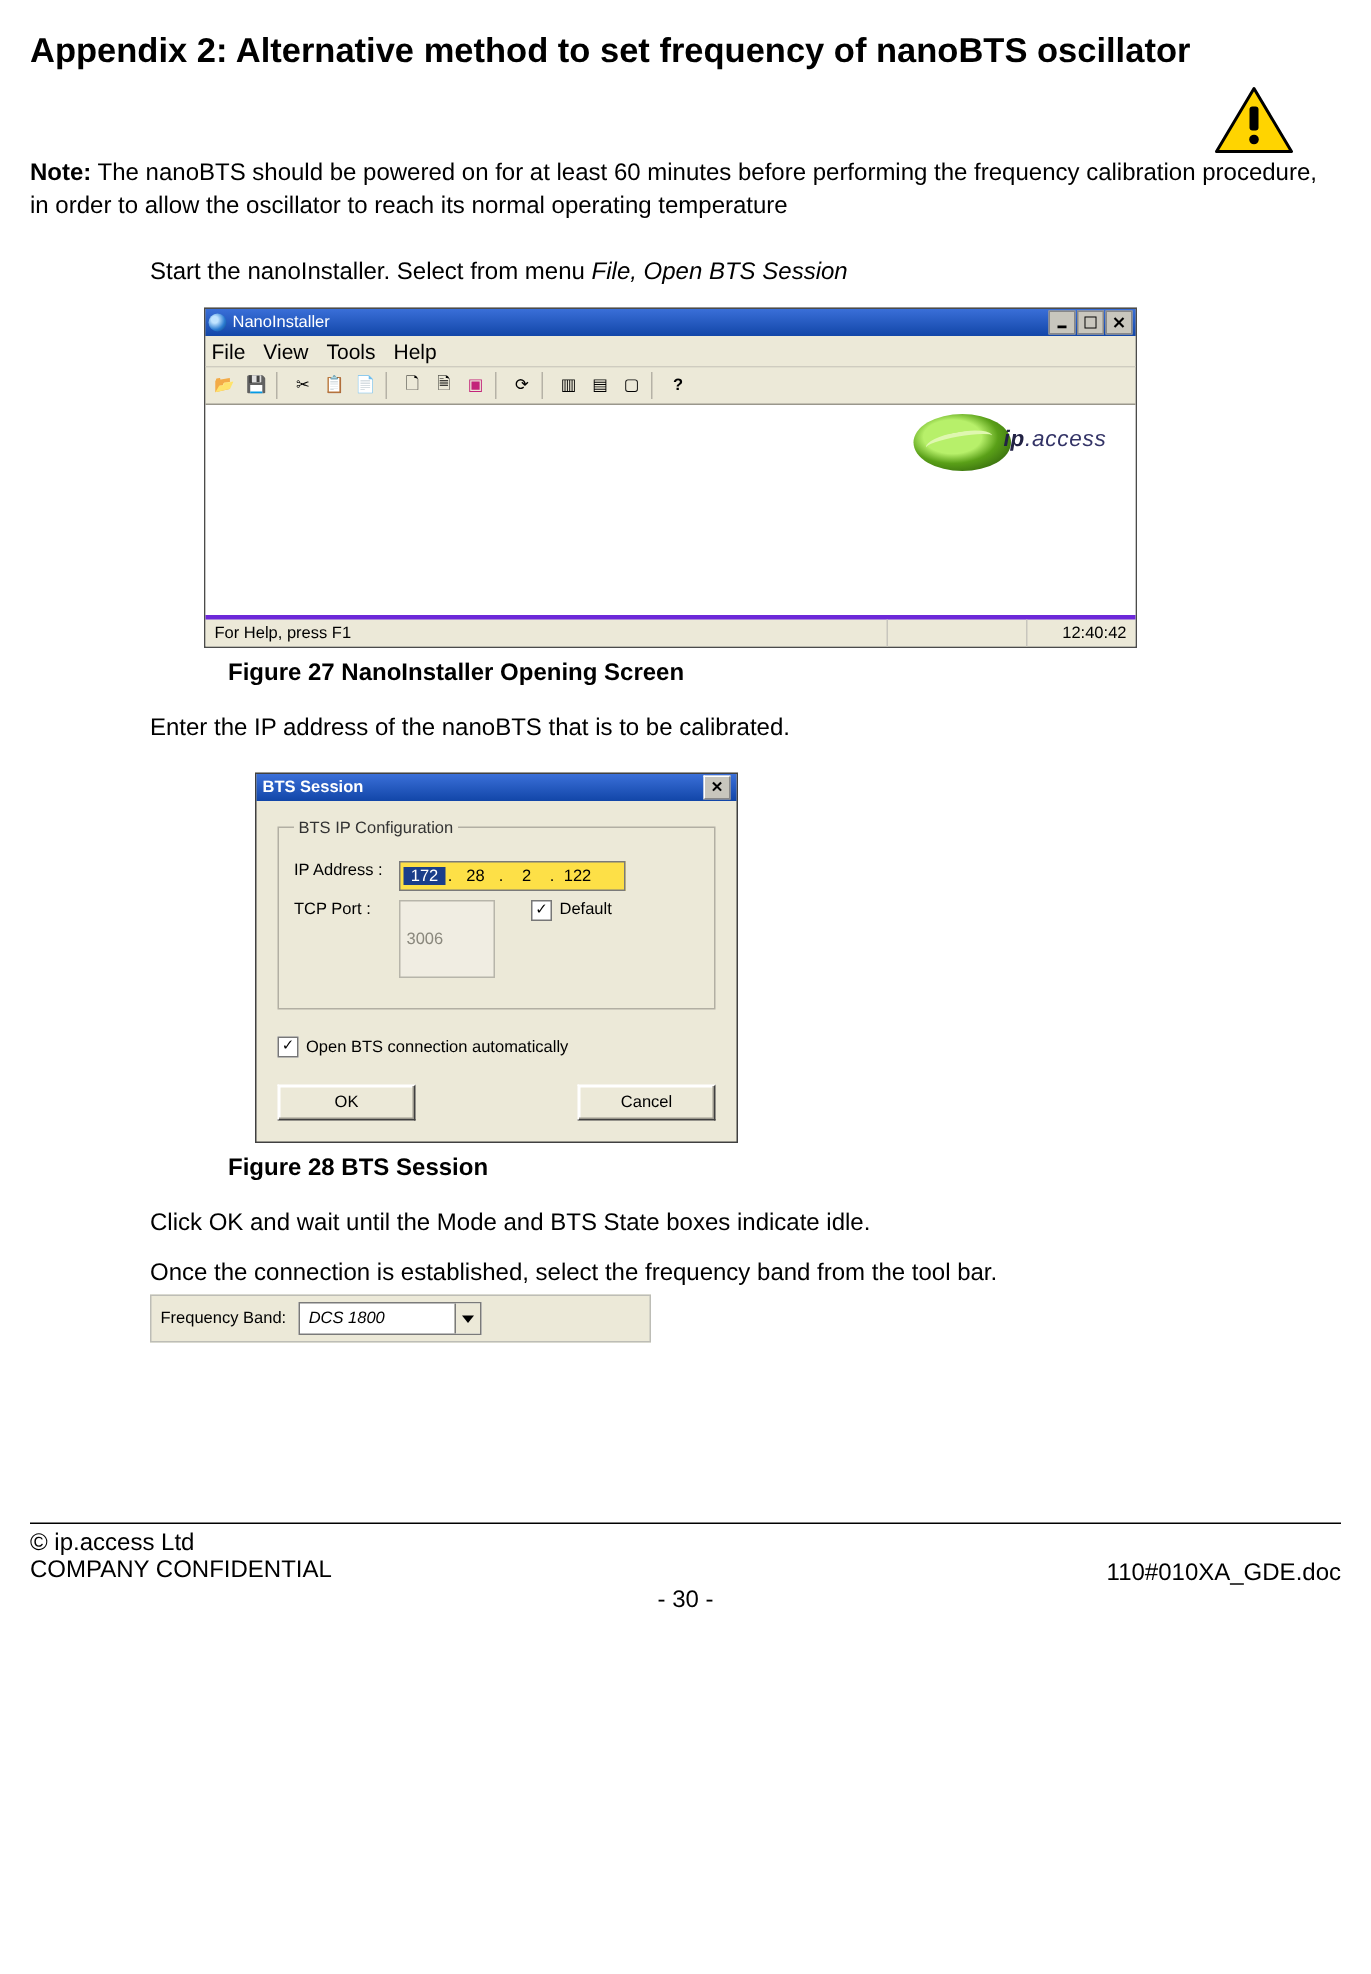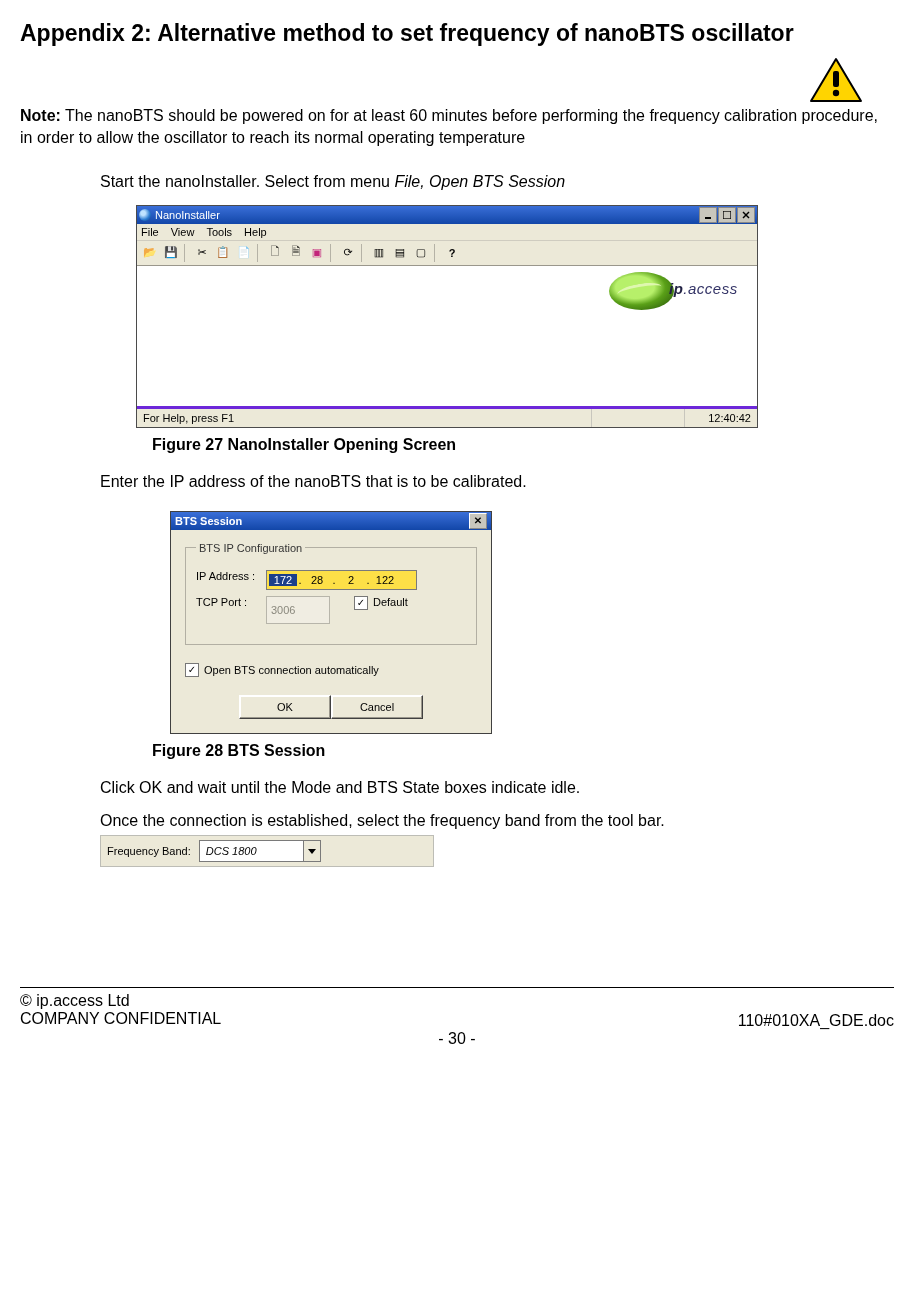--- a/index.html
+++ b/index.html
@@ -71,21 +71,21 @@
   .win-btn {
     width: 16px; height:14px; background:#c8c6bd; border:1px solid #888;
     display:flex; align-items:center; justify-content:center;
     font-size:9px; color:#000; font-family: Arial;
   }
   .win-btn svg { display:block; }
   .nano-menubar {
     background:#ece9d8; padding: 2px 4px; display:flex; gap:12px;
     border-bottom:1px solid #cfccc0;
   }
-  .menu-item { font-size:11px; color:#000; }
+  .menu-item { font-size:14px; color:#000; }
   .nano-toolbar {
     background:#ece9d8; padding:2px 3px; display:flex; align-items:center;
     gap:1px; border-bottom:1px solid #9a978c;
   }
   .tb-btn {
     width:18px; height:18px; border:1px solid transparent;
     display:flex; align-items:center; justify-content:center;
     font-size:11px;
   }
   .tb-sep { width:4px; height:18px; border-left:1px solid #b5b2a6; margin:0 2px; }
@@ -146,27 +146,27 @@
   .form-row .lbl { width:70px; font-size:11px; }
   .ip-box {
     border:1px solid #7a7a7a; background:#fde047; display:flex; align-items:center;
     height:18px; width:145px; padding:0 2px;
   }
   .ip-seg { width:28px; text-align:center; font-size:11px; }
   .ip-seg.sel { background:#1a3e8a; color:#fff; }
   .ip-dot { width:6px; text-align:center; font-size:11px; }
   .tcp-box {
     border:1px solid #b7b5aa; background:#f0ede2; width:54px; height:18px;
-    display:flex; align-items:center; padding:4px 4px; color:#8a887d; font-size:11px;
+    display:flex; align-items:center; padding:16px 4px; color:#8a887d; font-size:11px;
   }
   .chk { width:12px; height:12px; border:1px solid #777; background:#fff;
          display:flex; align-items:center; justify-content:center; margin-right:5px; }
   .chk.checked:after { content:"✓"; font-size:10px; line-height:10px; color:#000; }
   .auto-row { margin-top:18px; margin-bottom:18px; display:flex; align-items:center; }
-  .btn-row { display:flex; justify-content:center; margin-top:4px; }
+  .btn-row { display:flex; justify-content:space-between; margin-top:4px; }
   .dlg-btn {
     width:90px; height:22px; border:1px solid #404040;
     border-top-color:#fff; border-left-color:#fff;
     background:#ece9d8; font-size:11px;
     display:flex; align-items:center; justify-content:center;
     box-shadow: inset -1px -1px 0 #9a978c, inset 1px 1px 0 #fff;
   }
 
   
   .freq-wrap {

